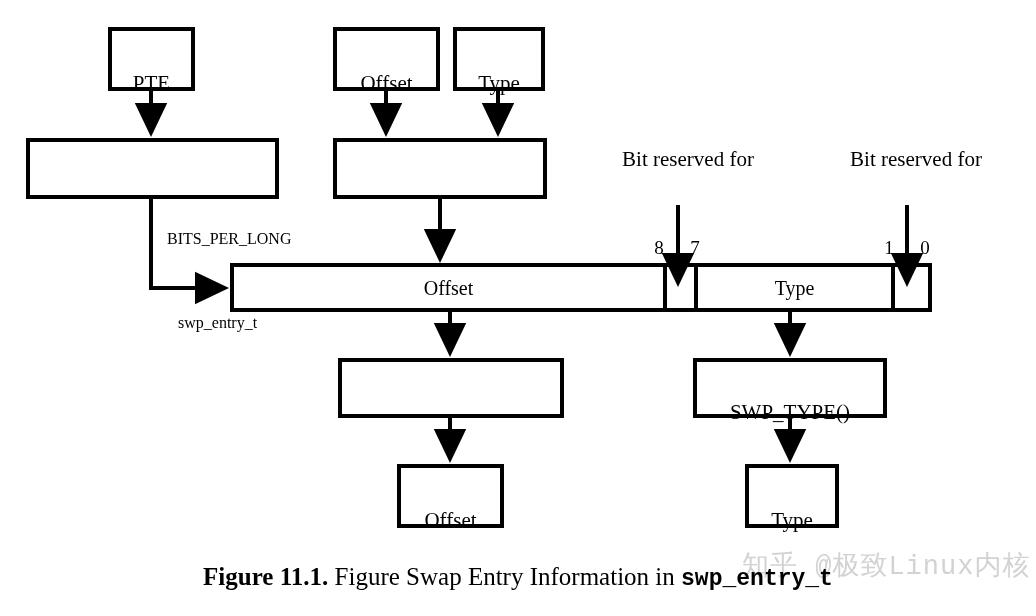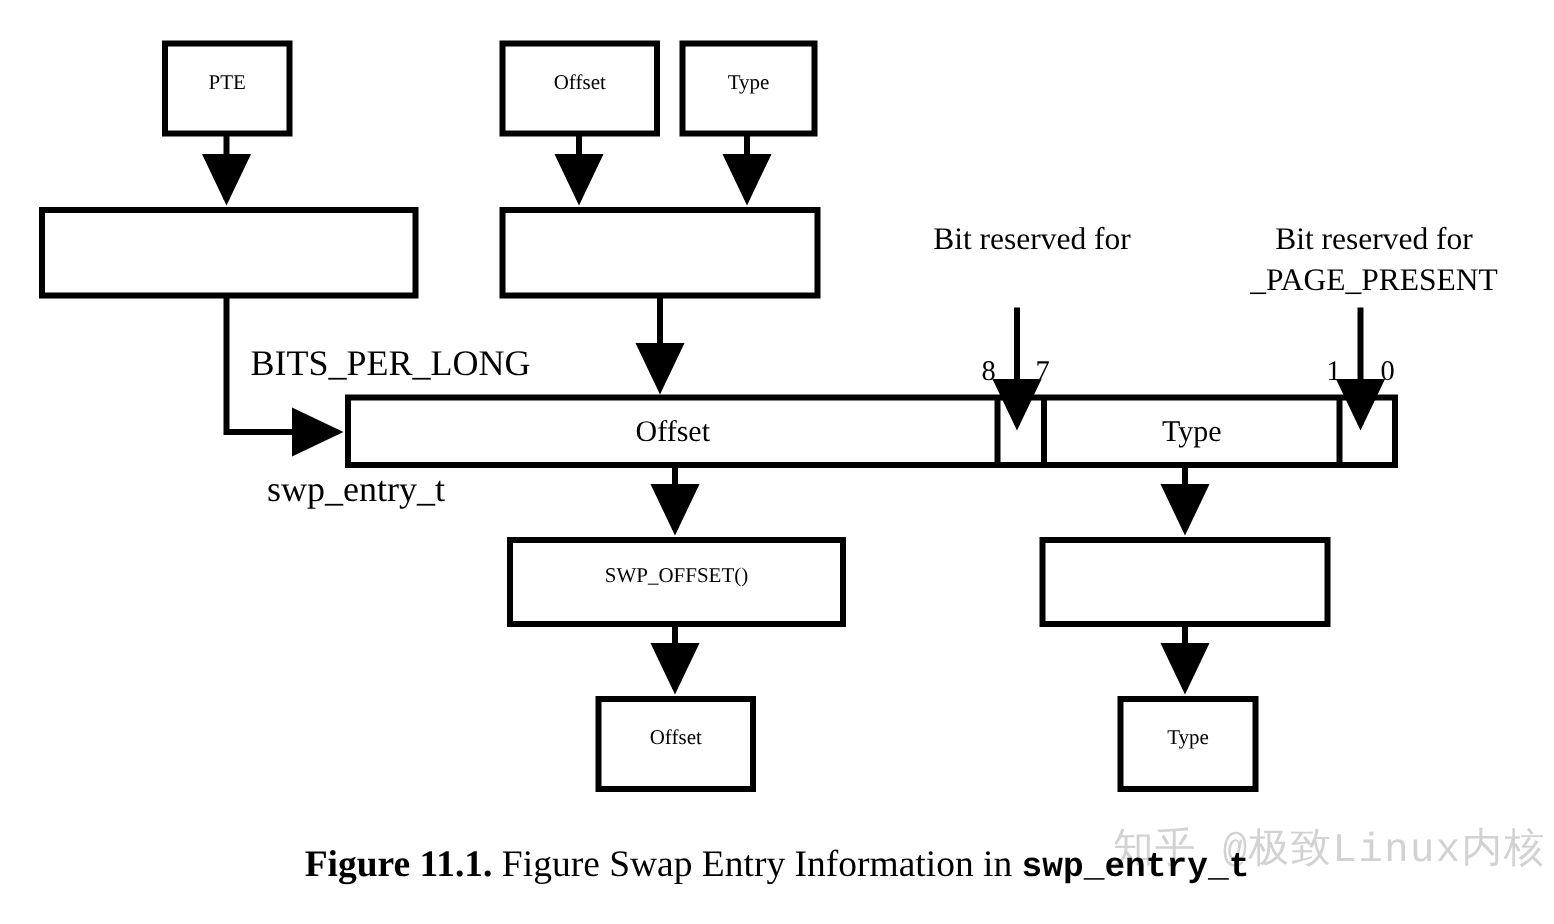--- a/index.html
+++ b/index.html
@@ -31,37 +31,38 @@
     pointer-events: none;
   }
   .lbl {
     position: absolute;
     white-space: nowrap;
     line-height: 1;
     font-family: "Liberation Serif", "DejaVu Serif", serif;
     color: #000000;
   }
   .box-label {
-    font-size: 14px;
+    font-size: 21px;
     text-align: center;
+    margin-top: 24px;
   }
   .bar-label {
     font-size: 20px;
     text-align: center;
   }
   .annot {
     font-size: 21px;
     text-align: center;
   }
   .bitnum {
     font-size: 19px;
     text-align: center;
   }
   .sidelbl {
-    font-size: 24px;
+    font-size: 16px;
   }
   .caption {
     position: absolute;
     left: 0;
     top: 563px;
     width: 1036px;
     text-align: center;
     font-size: 25px;
     font-family: "Liberation Serif", "DejaVu Serif", serif;
     color: #000000;
@@ -122,33 +123,32 @@
     <line x1="907" y1="205" x2="907" y2="283" stroke="#000000" stroke-width="4" marker-end="url(#arrowhead)"></line>
     <line x1="450" y1="310" x2="450" y2="353" stroke="#000000" stroke-width="4" marker-end="url(#arrowhead)"></line>
     <line x1="790" y1="310" x2="790" y2="353" stroke="#000000" stroke-width="4" marker-end="url(#arrowhead)"></line>
     <line x1="450" y1="416" x2="450" y2="459" stroke="#000000" stroke-width="4" marker-end="url(#arrowhead)"></line>
     <line x1="790" y1="416" x2="790" y2="459" stroke="#000000" stroke-width="4" marker-end="url(#arrowhead)"></line>
   </svg>
 
   <div class="lbl box-label" style="left:110px; top:49px; width:83px;">PTE</div>
   <div class="lbl box-label" style="left:335px; top:49px; width:103px;">Offset</div>
   <div class="lbl box-label" style="left:455px; top:49px; width:88px;">Type</div>
-  <div class="lbl box-label" style="left:340px; top:378px; width:222px;">SWP_OFFSET()</div>
+  <div class="lbl box-label" style="left:695px; top:378px; width:190px;">SWP_TYPE()</div>
   <div class="lbl box-label" style="left:399px; top:486px; width:103px;">Offset</div>
   <div class="lbl box-label" style="left:747px; top:486px; width:90px;">Type</div>
 
   <div class="lbl bar-label" style="left:232px; top:278px; width:433px;">Offset</div>
   <div class="lbl bar-label" style="left:696px; top:278px; width:197px;">Type</div>
 
   <div class="lbl sidelbl" style="left:167px; top:231px;">BITS_PER_LONG</div>
   <div class="lbl sidelbl" style="left:178px; top:315px;">swp_entry_t</div>
 
   <div class="lbl annot" style="left:590px; top:149px; width:196px;">Bit reserved for</div>
   <div class="lbl annot" style="left:818px; top:149px; width:196px;">Bit reserved for</div>
-  <div class="lbl annot" style="left:818px; top:176px; width:196px;">_PAGE_PRESENT</div>
 
   <div class="lbl bitnum" style="left:649px; top:238px; width:20px;">8</div>
   <div class="lbl bitnum" style="left:685px; top:238px; width:20px;">7</div>
   <div class="lbl bitnum" style="left:879px; top:238px; width:20px;">1</div>
   <div class="lbl bitnum" style="left:915px; top:238px; width:20px;">0</div>
 
   <div class="watermark">知乎 @极致Linux内核</div>
 
   <div class="caption">
     <span class="figno">Figure 11.1.</span>

